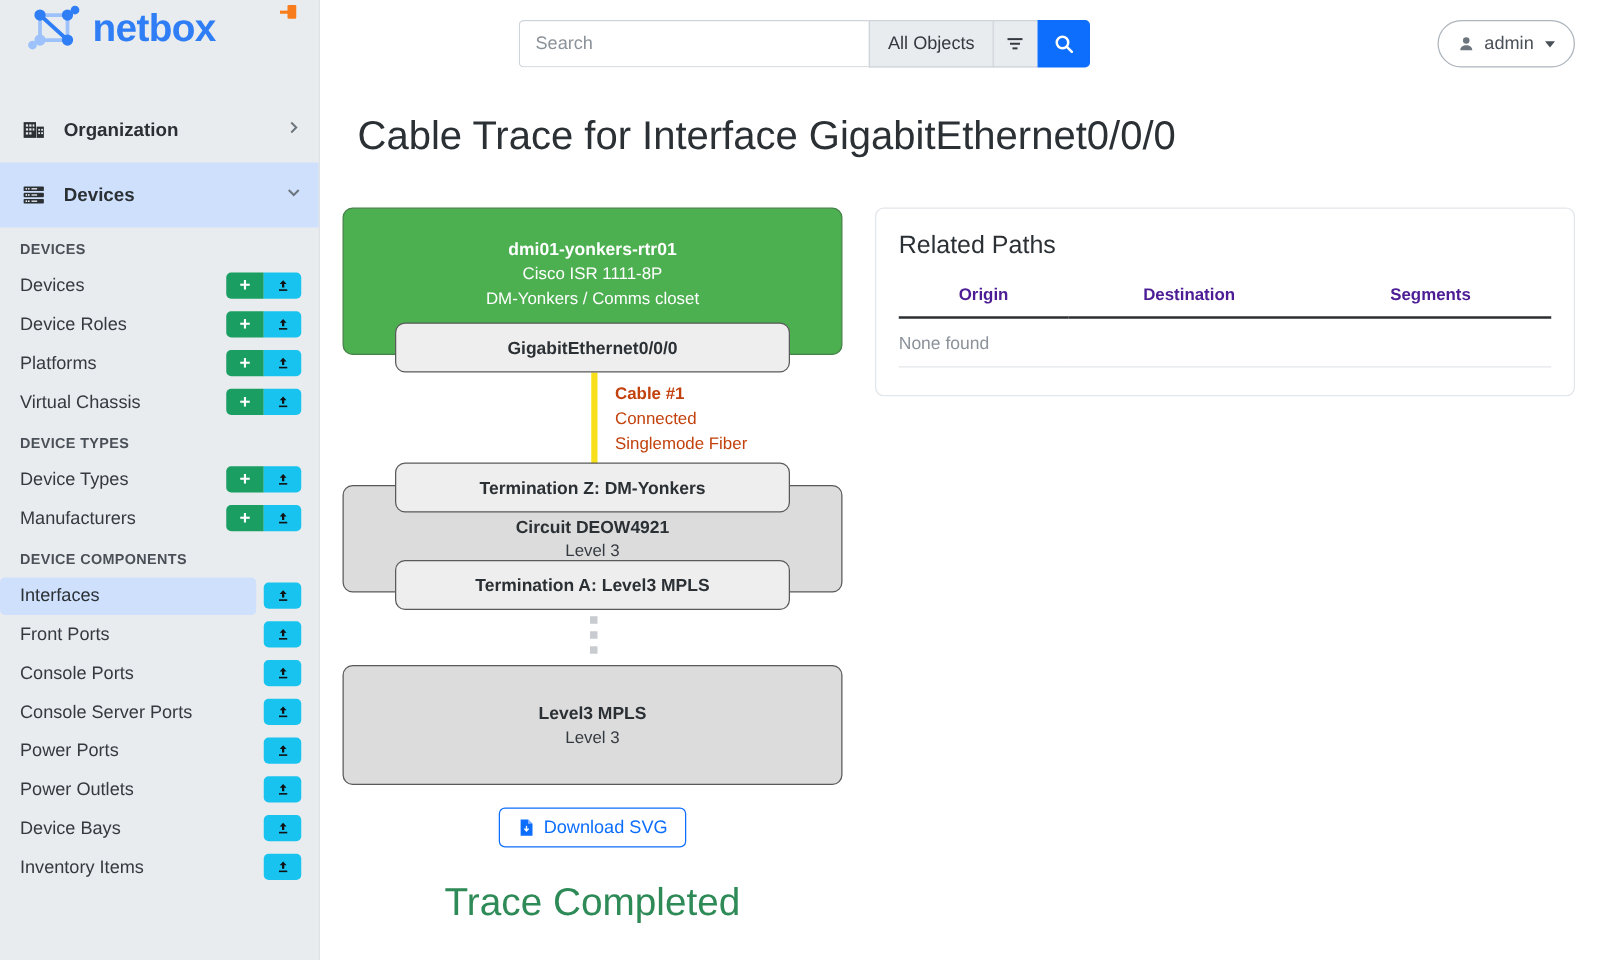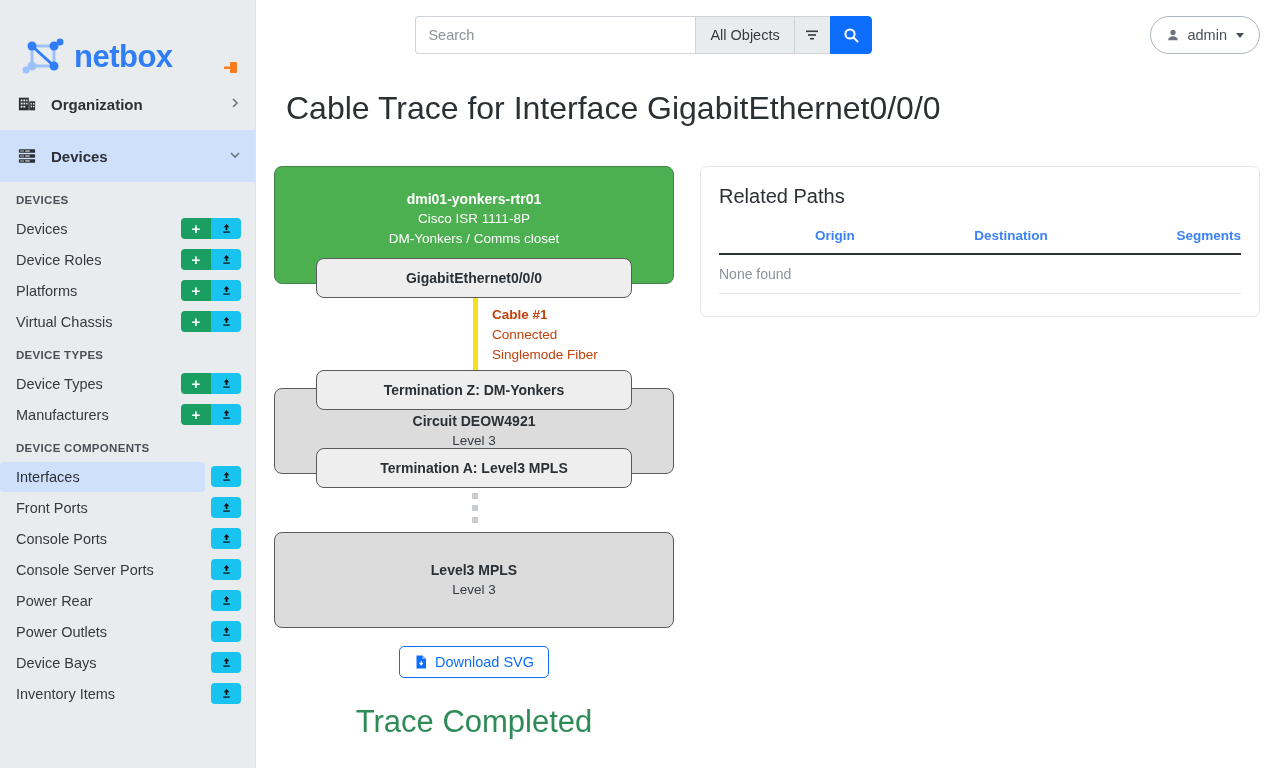--- a/index.html
+++ b/index.html
@@ -18,21 +18,21 @@
   
   .sidebar {
     width: 256px; min-width: 256px; height: 768px;
     background: #e9ecef;
     border-right: 1px solid #dee2e6;
     overflow: hidden;
     position: relative;
   }
   .brand {
     height: 78px;
-    display: flex; align-items: flex-end;
+    display: flex; align-items: flex-start;
     padding: 0 14px 0 20px;
   }
   .brand-logo { display: flex; align-items: center; gap: 6px; flex: 1; }
   .logo-mark { width: 46px; height: 44px; flex: 0 0 auto; }
   .logo-word {
     font-size: 31px; font-weight: 700; color: #2f7ef5;
     letter-spacing: -0.5px; line-height: 1; margin-left: 2px;
   }
   .pin-icon { width: 20px; height: 20px; flex: 0 0 auto; }
 
@@ -199,21 +199,21 @@
   }
 
   
   .card {
     border: 1px solid #e3e6ea; border-radius: 7px; background: #fff;
     padding: 18px 18px 22px 18px;
   }
   .card-title { font-size: 20px; font-weight: 400; color: #2b3035; margin-bottom: 20px; }
   table.paths { width: 100%; border-collapse: collapse; }
   table.paths th {
-    text-align: right; font-size: 13.5px; font-weight: 700; color: #3b82f6;
+    text-align: center; font-size: 13.5px; font-weight: 700; color: #4c1d95;
     padding: 0 0 10px 0; border-bottom: 2px solid #2b3035;
   }
   table.paths td {
     font-size: 14px; color: #8b9299; padding: 11px 0;
     border-bottom: 1px solid #e3e6ea;
   }
   .col-origin { width: 26%; }
   .col-dest { width: 37%; }
 </style>
 </head>
@@ -427,21 +427,21 @@
           <div class="btn-grp single">
             <button class="mini-btn mini-up">
               <svg viewBox="0 0 12 12" fill="currentColor">
                 <path d="M6 1.2 L9 4.6 H7 V7.6 H5 V4.6 H3 Z"></path>
                 <rect x="2.4" y="9.2" width="7.2" height="1.4"></rect>
               </svg>
             </button>
           </div>
         </div>
         <div class="nav-item">
-          <a class="nav-item-label">Power Rear</a>
+          <a class="nav-item-label">Power Ports</a>
           <div class="btn-grp single">
             <button class="mini-btn mini-up">
               <svg viewBox="0 0 12 12" fill="currentColor">
                 <path d="M6 1.2 L9 4.6 H7 V7.6 H5 V4.6 H3 Z"></path>
                 <rect x="2.4" y="9.2" width="7.2" height="1.4"></rect>
               </svg>
             </button>
           </div>
         </div>
         <div class="nav-item">

